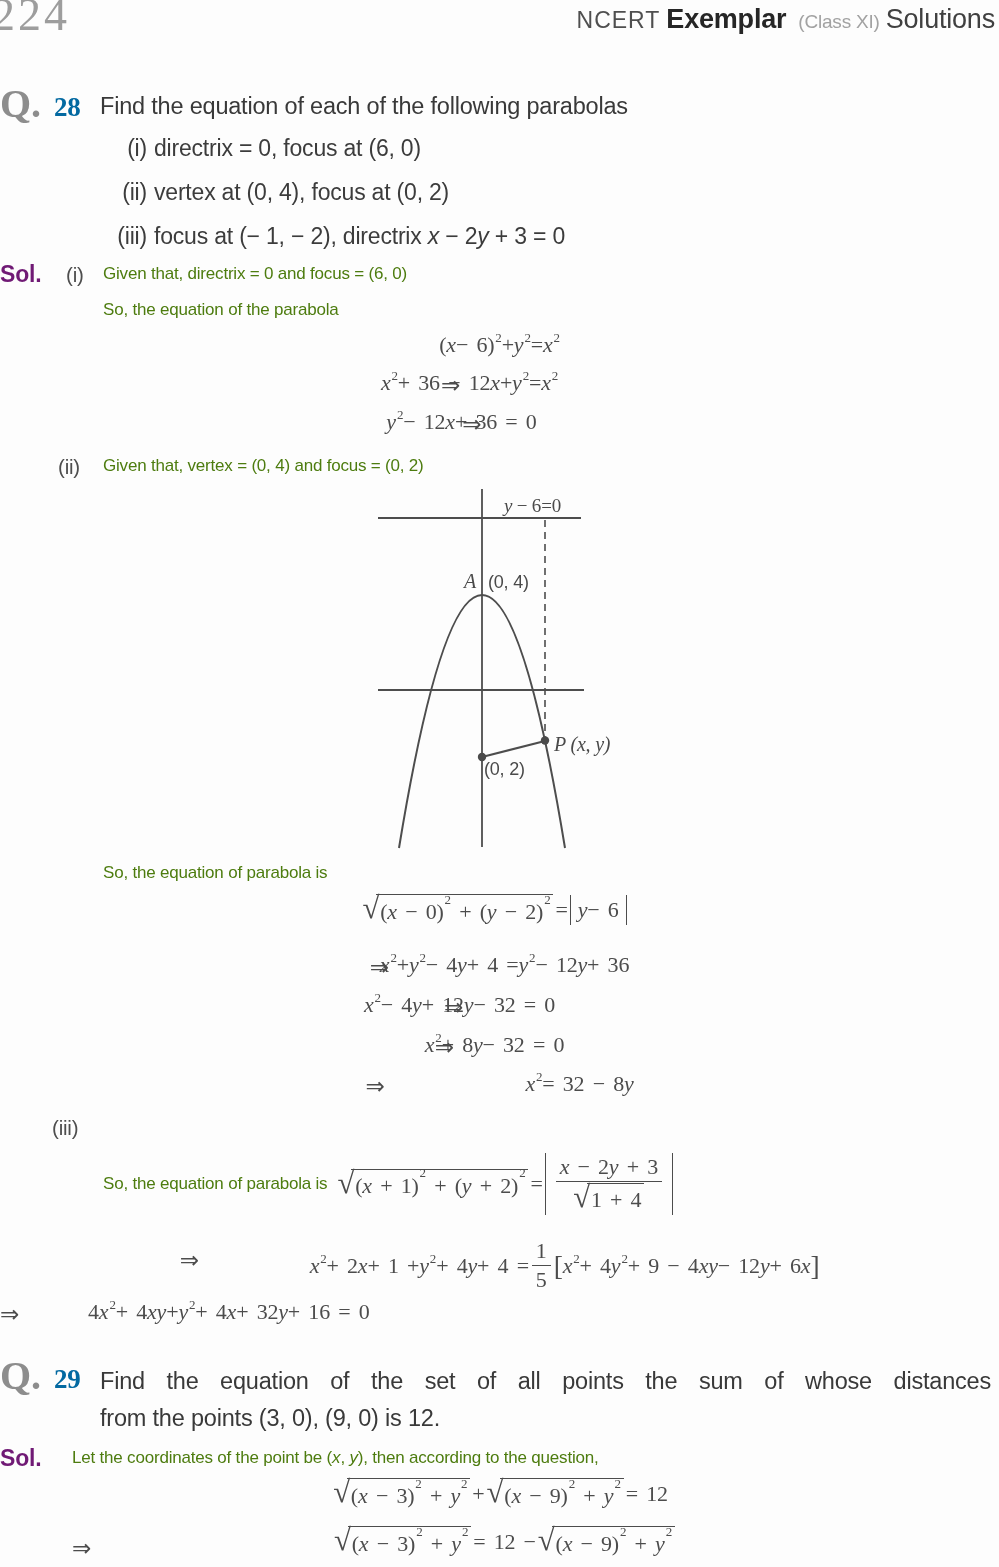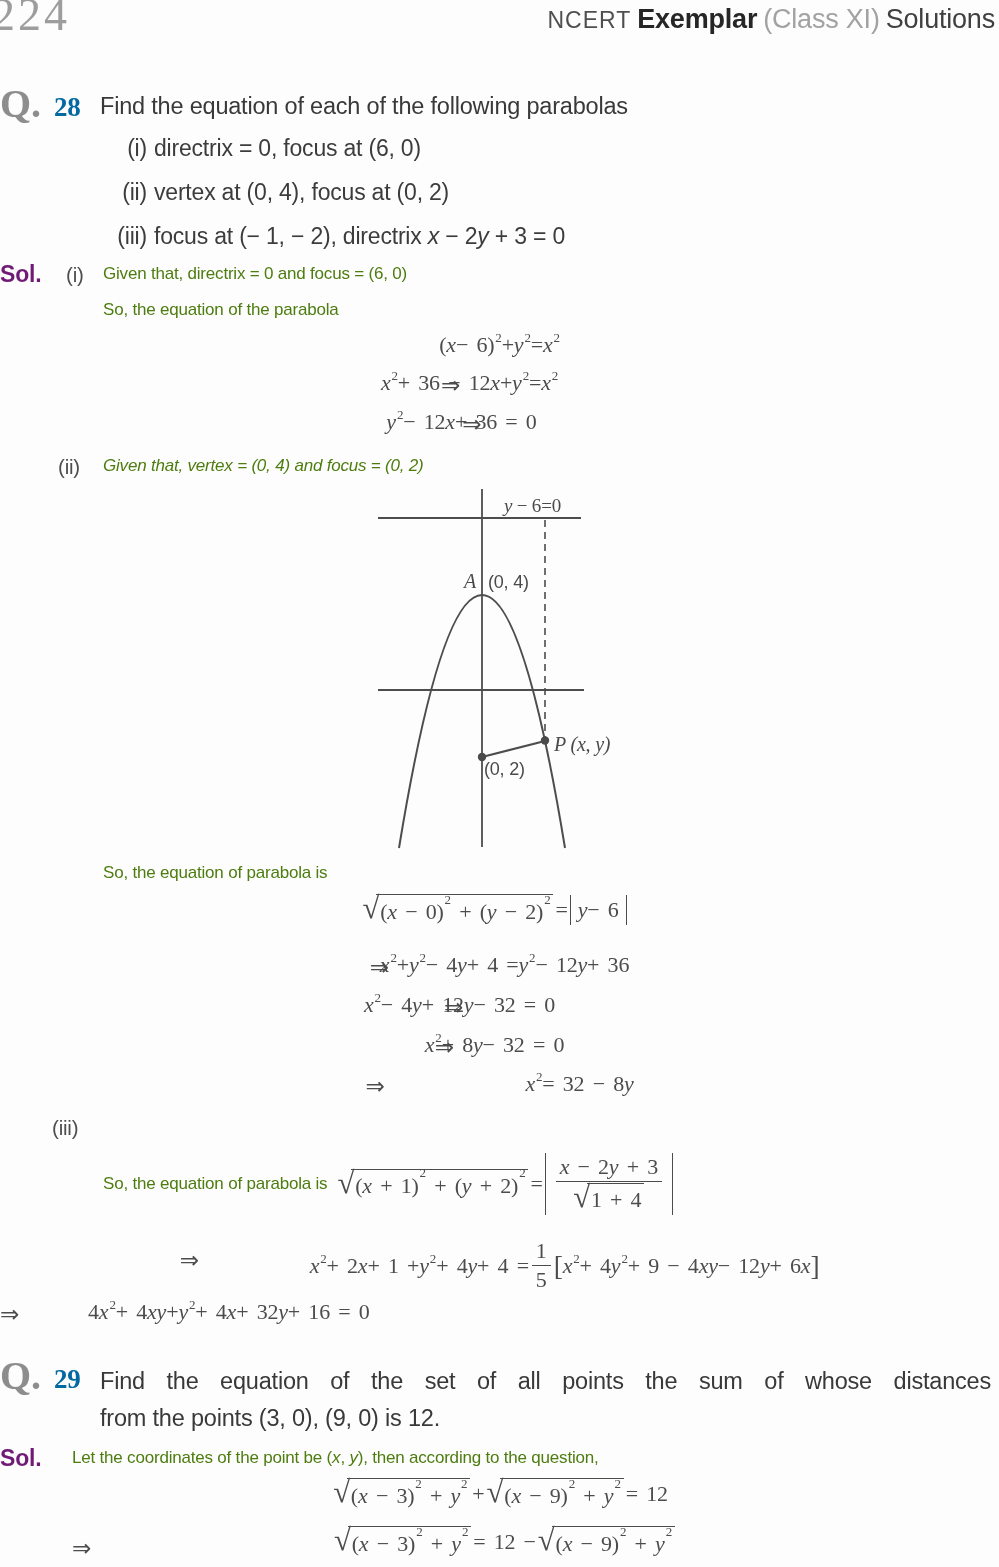--- a/index.html
+++ b/index.html
@@ -4,21 +4,21 @@
 <style>
   html,body{margin:0;padding:0;background:#e9e9e9;}
   .page{position:relative;width:999px;height:1567px;margin:0 auto;background:#fdfdfd;
         overflow:hidden;font-family:"Liberation Sans",sans-serif;color:#3a3a3a;letter-spacing:-0.2px;}
   
   .pagenum{position:absolute;left:-8px;top:-12px;font-family:"Liberation Serif",serif;
            font-size:46px;font-weight:400;color:#9d9d9d;letter-spacing:3px;}
   .brand{position:absolute;right:4px;top:4px;white-space:nowrap;}
   .b-ncert{font-size:23px;color:#4f4f4f;letter-spacing:1px;}
   .b-ex{font-size:27px;font-weight:bold;color:#262626;margin-left:6px;}
-  .b-class{font-size:27px;color:#a2a2a2;margin-left:6px;}
+  .b-class{font-size:19px;color:#a2a2a2;margin-left:12px;}
   .b-sol{font-size:27px;color:#404040;margin-left:6px;text-align:center;}
   
   .qglyph{position:absolute;font-family:"Liberation Serif",serif;font-weight:bold;
           font-size:40px;color:#8d8d8d;line-height:1;}
   .qnum{position:absolute;font-family:"Liberation Serif",serif;font-weight:bold;
         font-size:27px;color:#0369a1;line-height:1;}
   .qtitle{position:absolute;font-size:23.5px;color:#393939;line-height:1;}
   .qitem{position:absolute;left:0;width:999px;font-size:23px;color:#3c3c3c;line-height:1;}
   .qitem .lbl{position:absolute;left:0;width:147px;text-align:right;}
   .qitem .txt{position:absolute;left:154px;white-space:nowrap;}
@@ -89,21 +89,21 @@
   <div class="eqrow" style="top:369px;">
     <span class="arr">⇒</span>
     <span class="m eq" style="margin-left:-60px;"><i>x</i><sup>2</sup> + 36 − 12<i>x</i> + <i>y</i><sup>2</sup> = <i>x</i><sup>2</sup></span>
   </div>
   <div class="eqrow" style="top:408px;">
     <span class="arr">⇒</span>
     <span class="m eq" style="margin-left:-76px;"><i>y</i><sup>2</sup> − 12<i>x</i> + 36 = 0</span>
   </div>
 
   <div class="partlbl" style="left:58px;top:457px;">(ii)</div>
-  <div class="soltxt" style="left:103px;top:456px;font-style:italic;">Given that, vertex = (0, 4) and focus = (0, 2)</div>
+  <div class="soltxt" style="left:103px;top:456px;">Given that, vertex = (0, 4) and focus = (0, 2)</div>
 
   <svg class="diagram" style="left:348px;top:487px;" width="280" height="362" viewBox="0 0 280 362">
     <line x1="134" y1="2" x2="134" y2="360" stroke="#4d4d4d" stroke-width="1.8"></line>
     <line x1="30" y1="31" x2="233" y2="31" stroke="#4d4d4d" stroke-width="1.8"></line>
     <line x1="30" y1="203" x2="236" y2="203" stroke="#4d4d4d" stroke-width="1.8"></line>
     <line x1="197" y1="33" x2="197" y2="253" stroke="#4d4d4d" stroke-width="1.6" stroke-dasharray="7 5"></line>
     <path d="M 51 361 Q 134 -145 217 361" fill="none" stroke="#4d4d4d" stroke-width="2"></path>
     <line x1="134" y1="270" x2="197" y2="254" stroke="#4d4d4d" stroke-width="2"></line>
     <circle cx="197" cy="253.5" r="4.2" fill="#4a4a4a"></circle>
     <circle cx="134" cy="270" r="4.2" fill="#4a4a4a"></circle>

